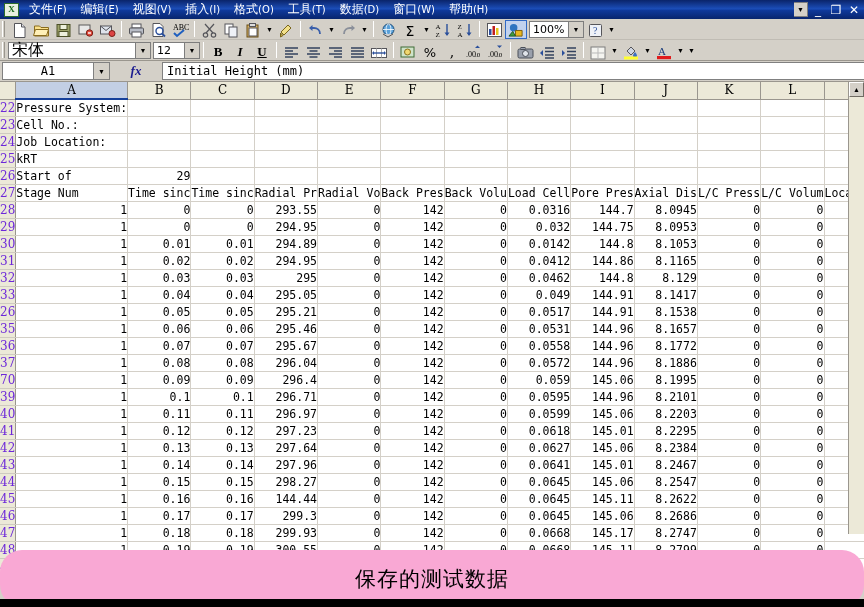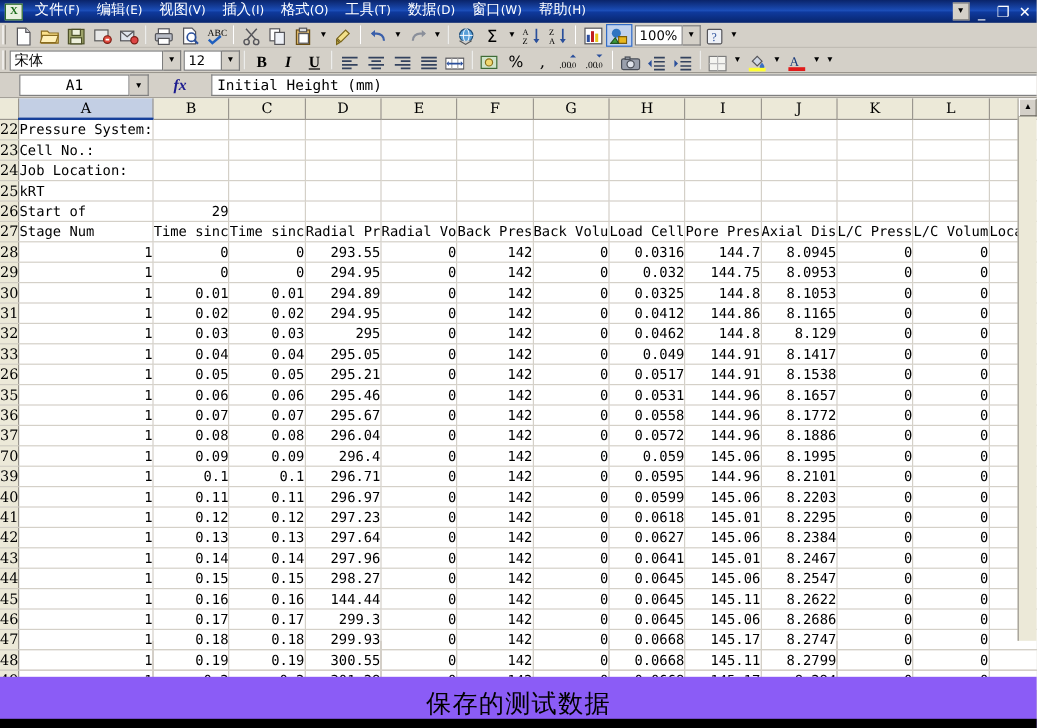--- a/index.html
+++ b/index.html
@@ -100,21 +100,21 @@
     display:flex; align-items:center; padding-left: 3px;
     margin-left: 2px; flex:0 0 auto;
   }
   .zoomdrop {
     width: 15px; height: 17px; background: #d4d0c8; border: 1px solid #7d7d7d;
     border-left: none; display:flex;align-items:center;justify-content:center;
     font-size:7px; flex:0 0 auto;
   }
   .fontbox {
     width: 128px; height: 17px; background: #ffffff; border: 1px solid #7d7d7d;
-    font-size: 12px; font-family: "DejaVu Sans", sans-serif;
+    font-size: 16px; font-family: "DejaVu Sans", sans-serif;
     display:flex;align-items:center;padding-left:3px; flex:0 0 auto;
   }
   .sizebox {
     width: 32px; height: 17px; background: #ffffff; border: 1px solid #7d7d7d;
     font-size: 11px; font-family: "DejaVu Sans", sans-serif;
     display:flex;align-items:center;padding-left:3px; flex:0 0 auto; margin-left:2px;
   }
   .dropbtn {
     width: 15px; height: 17px; background: #d4d0c8; border: 1px solid #7d7d7d;
     border-left:none; display:flex;align-items:center;justify-content:center;
@@ -124,21 +124,21 @@
     font-family: "Liberation Serif", serif; font-weight: bold;
     font-size: 13px; color: #000;
   }
 
   
   .formulabar {
     height: 21px; background: #d4d0c8; display:flex; align-items:center;
     border-bottom: 1px solid #9a968e;
   }
   .namebox {
-    width: 92px; height: 18px; margin-left: 16px;
+    width: 92px; height: 18px; margin-left: 2px;
     background: #ffffff; border: 1px solid #808080;
     display:flex; align-items:center; justify-content:center;
     font-family: "DejaVu Sans Mono", monospace; font-size: 12px;
   }
   .namedrop {
     width: 16px; height: 18px; background: #d4d0c8; border: 1px solid #808080;
     border-left: none; display:flex;align-items:center;justify-content:center;
     font-size: 7px;
   }
   .fxzone { width: 52px; display:flex;align-items:center;justify-content:center;text-align:center; }
@@ -174,21 +174,21 @@
   th.colhead.sel {
     background: #c3cfe4;
     border-bottom: 2px solid #16409a;
   }
   td.rowhead {
     background: #ece9d8;
     border-right: 1px solid #9a968e;
     border-bottom: 1px solid #cfcbc0;
     font-family: "DejaVu Serif", serif;
     font-size: 12px; text-align: right;
-    padding-right: 4px; width: 29px; height: 17px; color: #000000; margin-top: 16px;
+    padding-right: 4px; width: 29px; height: 17px; color: #6d28d9; margin-top: 16px;
   }
   td.cell {
     border-right: 1px solid #d4d0c8;
     border-bottom: 1px solid #d4d0c8;
     font-family: "DejaVu Sans Mono", monospace;
     font-size: 11.5px; height: 17px;
     white-space: nowrap; overflow: hidden;
     background: #ffffff; color: #000;
     padding: 0 2px;
   }
@@ -202,23 +202,23 @@
   }
   .vs-btn {
     width: 15px; height: 15px; background: #d4d0c8;
     border: 1px solid #ffffff; border-right-color:#6f6b63; border-bottom-color:#6f6b63;
     display:flex;align-items:center;justify-content:center;
     font-size: 7px; color:#000;
   }
 
   
   .caption-area {
-    position: absolute; left: 0; bottom: 0; width: 864px; height: 43px;
-    background: #8b5cf6;
-    display: flex; align-items: center; justify-content: center;
+    position: absolute; left: 0; bottom: 0; width: 864px; height: 57px;
+    background: #f9a8d4;
+    display: flex; align-items: center; justify-content: center; border-radius: 22px;
   }
   .caption-text {
     font-family: "DejaVu Sans", sans-serif;
     font-size: 21px; color: #000;
     letter-spacing: 1px;
   }
   .blackbar { position:absolute; left:0; bottom:0; width:864px; height:8px; background:#000; }
 </style>
 </head>
 <body>
@@ -708,21 +708,21 @@
           </tr>
           <tr>
             <td class="rowhead">30</td>
             <td class="cell num">1</td>
             <td class="cell num">0.01</td>
             <td class="cell num">0.01</td>
             <td class="cell num">294.89</td>
             <td class="cell num">0</td>
             <td class="cell num">142</td>
             <td class="cell num">0</td>
-            <td class="cell num">0.0325</td>
+            <td class="cell num">0.0142</td>
             <td class="cell num">144.8</td>
             <td class="cell num">8.1053</td>
             <td class="cell num">0</td>
             <td class="cell num">0</td>
             <td class="cell num">0</td>
           </tr>
           <tr>
             <td class="rowhead">31</td>
             <td class="cell num">1</td>
             <td class="cell num">0.02</td>

